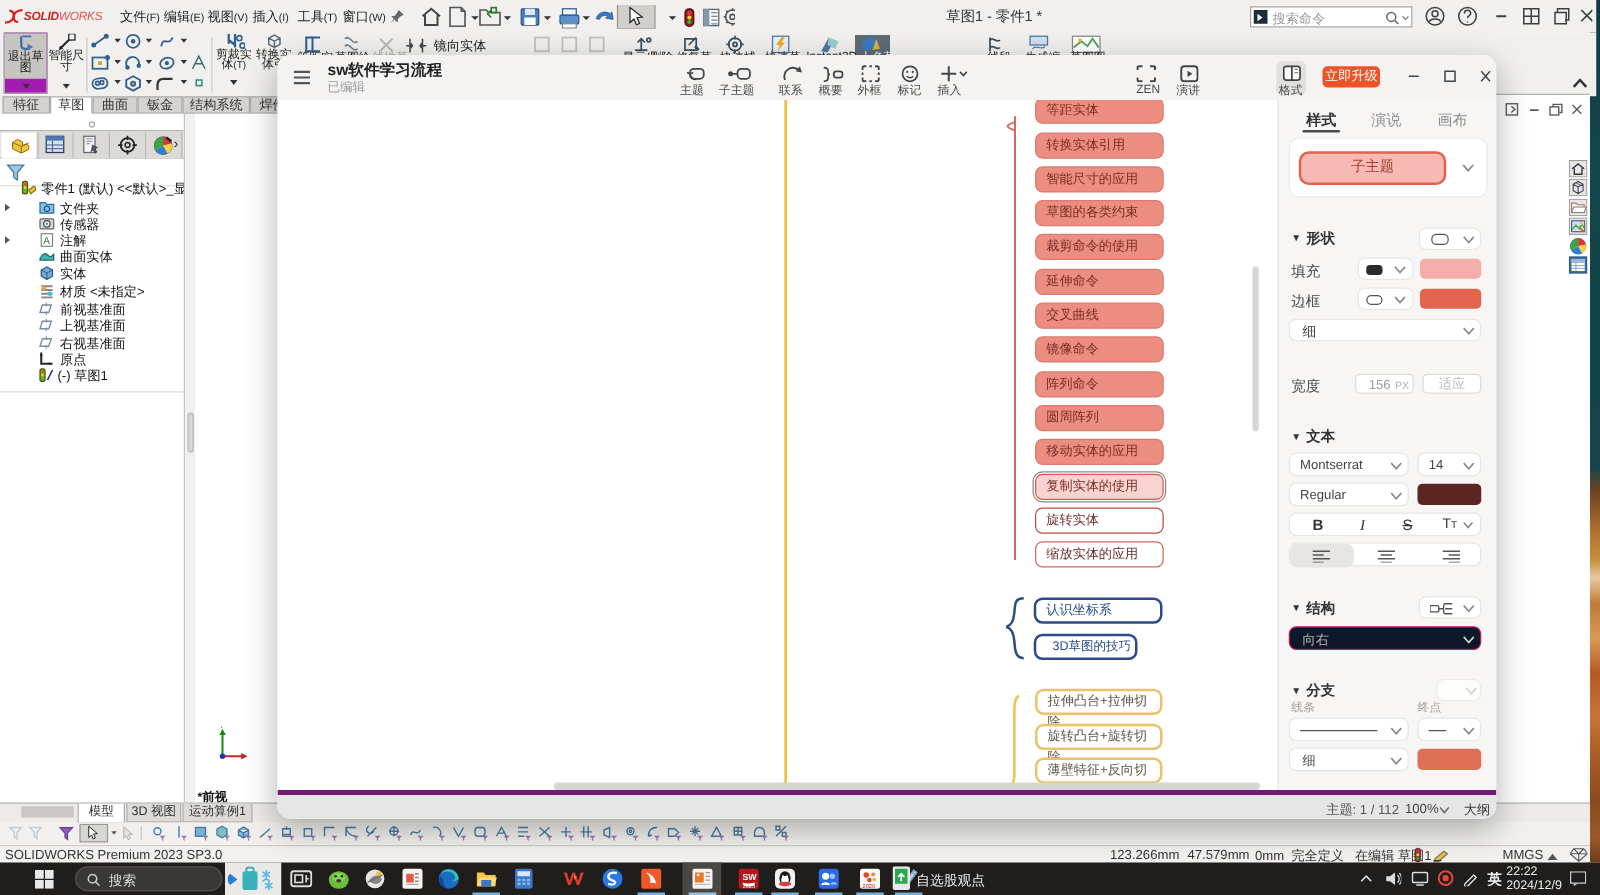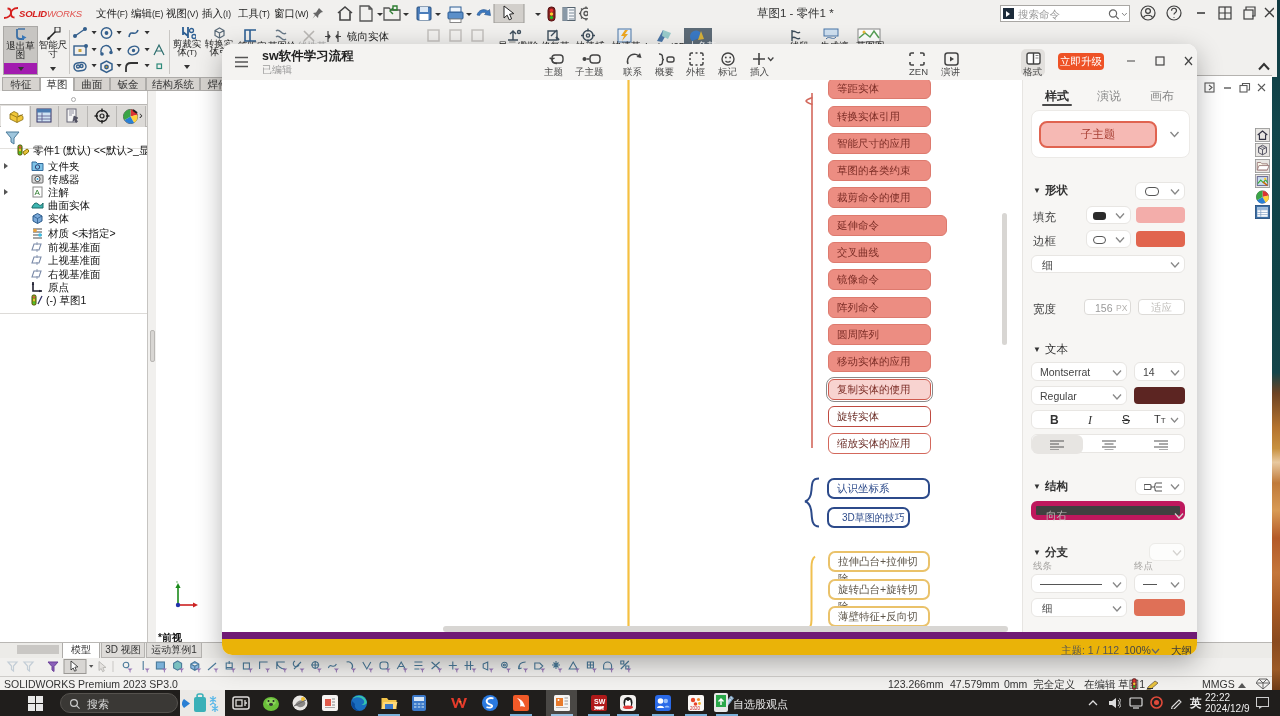--- a/index.html
+++ b/index.html
@@ -870,21 +870,21 @@
       <path d="M597 398.5 C590 398.5 590 403 589.5 410 C589 416.5 587 420.5 583 421.5 C587 422.5 589 426.5 589.5 433 C590 439.5 590 446.5 597 446.5" stroke="#2c4a8a" stroke-width="2" fill="none"></path>
       <path d="M593 476.5 Q589.5 479 589.5 487 L589.5 540 Q589.5 548 584 552" stroke="#f0c050" stroke-width="2" fill="none"></path>
     </svg>
 
 
     <div class="abs" style="left:606px;top:-2px;width:103px;height:21px;background:#ec8d82;border:1px solid #dd7a6e;border-radius:6px;color:#7c2d26;font-size:10.5px;line-height:19px;padding-left:8px">等距实体</div>
     <div class="abs" style="left:606px;top:25.5px;width:103px;height:21px;background:#ec8d82;border:1px solid #dd7a6e;border-radius:6px;color:#7c2d26;font-size:10.5px;line-height:19px;padding-left:8px">转换实体引用</div>
     <div class="abs" style="left:606px;top:52.8px;width:103px;height:21px;background:#ec8d82;border:1px solid #dd7a6e;border-radius:6px;color:#7c2d26;font-size:10.5px;line-height:19px;padding-left:8px">智能尺寸的应用</div>
     <div class="abs" style="left:606px;top:80.1px;width:103px;height:21px;background:#ec8d82;border:1px solid #dd7a6e;border-radius:6px;color:#7c2d26;font-size:10.5px;line-height:19px;padding-left:8px">草图的各类约束</div>
     <div class="abs" style="left:606px;top:107.4px;width:103px;height:21px;background:#ec8d82;border:1px solid #dd7a6e;border-radius:6px;color:#7c2d26;font-size:10.5px;line-height:19px;padding-left:8px">裁剪命令的使用</div>
-    <div class="abs" style="left:606px;top:134.7px;width:119px;height:21px;background:#ec8d82;border:1px solid #dd7a6e;border-radius:6px;color:#7c2d26;font-size:10.5px;line-height:19px;padding-left:8px">延伸命令</div>
+    <div class="abs" style="left:606px;top:134.7px;width:103px;height:21px;background:#ec8d82;border:1px solid #dd7a6e;border-radius:6px;color:#7c2d26;font-size:10.5px;line-height:19px;padding-left:8px">延伸命令</div>
     <div class="abs" style="left:606px;top:162px;width:103px;height:21px;background:#ec8d82;border:1px solid #dd7a6e;border-radius:6px;color:#7c2d26;font-size:10.5px;line-height:19px;padding-left:8px">交叉曲线</div>
     <div class="abs" style="left:606px;top:189.3px;width:103px;height:21px;background:#ec8d82;border:1px solid #dd7a6e;border-radius:6px;color:#7c2d26;font-size:10.5px;line-height:19px;padding-left:8px">镜像命令</div>
     <div class="abs" style="left:606px;top:216.6px;width:103px;height:21px;background:#ec8d82;border:1px solid #dd7a6e;border-radius:6px;color:#7c2d26;font-size:10.5px;line-height:19px;padding-left:8px">阵列命令</div>
     <div class="abs" style="left:606px;top:243.9px;width:103px;height:21px;background:#ec8d82;border:1px solid #dd7a6e;border-radius:6px;color:#7c2d26;font-size:10.5px;line-height:19px;padding-left:8px">圆周阵列</div>
     <div class="abs" style="left:606px;top:271.2px;width:103px;height:21px;background:#ec8d82;border:1px solid #dd7a6e;border-radius:6px;color:#7c2d26;font-size:10.5px;line-height:19px;padding-left:8px">移动实体的应用</div>
     <div class="abs" style="left:606px;top:298.5px;width:103px;height:21px;background:#f8d3d0;border:1.5px solid #cf5a4e;outline:1.5px solid #8a8a8a;outline-offset:1.5px;border-radius:6px;color:#7c2d26;font-size:10.5px;line-height:18px;padding-left:8px">复制实体的使用</div>
     <div class="abs" style="left:606px;top:325.8px;width:103px;height:21px;background:#fff;border:1.5px solid #bf4a40;border-radius:6px;color:#6b2d26;font-size:10.5px;line-height:18px;padding-left:8px">旋转实体</div>
     <div class="abs" style="left:606px;top:353.1px;width:103px;height:21px;background:#fff;border:1.5px solid #d3685c;border-radius:6px;color:#6b2d26;font-size:10.5px;line-height:18px;padding-left:8px">缩放实体的应用</div>
 
     <div class="abs" style="left:605px;top:397.5px;width:103px;height:21px;background:#fff;border:2px solid #2c4a8a;border-radius:7px;color:#2c4a8a;font-size:10.5px;line-height:17px;padding-left:8px">认识坐标系</div>
@@ -942,21 +942,21 @@
     </div>
 
     <div class="abs" style="left:10px;top:222px;font-size:11.5px;color:#444">宽度</div>
     <div class="abs" style="left:61px;top:219px;width:47px;height:16px;background:#fff;border:1px solid #dddbd8;border-radius:4px">
       <div class="abs" style="left:10px;top:1.5px;font-size:10.5px;color:#999">156</div>
       <div class="abs" style="left:31px;top:3px;font-size:8.5px;color:#b5b3b0">PX</div>
     </div>
     <div class="abs" style="left:115px;top:219px;width:47px;height:16px;background:#fff;border:1px solid #dddbd8;border-radius:4px;text-align:center;font-size:10.5px;color:#c0beba;line-height:15px">适应</div>
 
     <div class="abs" style="left:10px;top:265px;font-size:8px;color:#333">▼</div>
-    <div class="abs" style="left:22px;top:262px;font-size:11.5px;font-weight:normal;color:#333">文本</div>
+    <div class="abs" style="left:22px;top:262px;font-size:11.5px;font-weight:bold;color:#333">文本</div>
     <div class="abs" style="left:8px;top:282px;width:96px;height:19px;background:#fff;border:1px solid #e8e6e3;border-radius:6px">
       <div class="abs" style="left:8px;top:3px;font-size:10.5px;color:#444">Montserrat</div>
       <svg class="abs" style="left:80px;top:6px" width="10" height="8" viewBox="0 0 10 8">
           <path d="M1 1.5 L5 6 L9 1.5" fill="none" stroke="#888" stroke-width="1.3"></path>
         </svg>
     </div>
     <div class="abs" style="left:111px;top:282px;width:51px;height:19px;background:#fff;border:1px solid #e8e6e3;border-radius:6px">
       <div class="abs" style="left:8px;top:3px;font-size:10.5px;color:#444">14</div>
       <svg class="abs" style="left:35px;top:6px" width="10" height="8" viewBox="0 0 10 8">
           <path d="M1 1.5 L5 6 L9 1.5" fill="none" stroke="#888" stroke-width="1.3"></path>
@@ -997,21 +997,21 @@
     <div class="abs" style="left:22px;top:399px;font-size:11.5px;font-weight:bold;color:#333">结构</div>
     <div class="abs" style="left:112px;top:397px;width:50px;height:18px;background:#fff;border:1px solid #e8e6e3;border-radius:6px">
       <svg class="abs" style="left:8px;top:4px" width="18" height="10" viewBox="0 0 18 10">
           <rect x="0" y="2.5" width="7" height="5" rx="1" fill="none" stroke="#555" stroke-width="1.1"></rect>
           <path d="M7 5 h3 M12 1 h6 M12 5 h6 M12 9 h6 M10 5 c2 0 0 -4 2 -4 M10 5 c2 0 0 4 2 4" fill="none" stroke="#555" stroke-width="1.1"></path>
         </svg>
       <svg class="abs" style="left:34px;top:5px" width="10" height="8" viewBox="0 0 10 8">
           <path d="M1 1.5 L5 6 L9 1.5" fill="none" stroke="#888" stroke-width="1.3"></path>
         </svg>
     </div>
-    <div class="abs" style="left:8px;top:421px;width:154px;height:19px;background:#404040;border:5px solid #be185d;border-radius:6px">
+    <div class="abs" style="left:8px;top:421px;width:154px;height:19px;background:#0f172a;border:1px solid #be185d;border-radius:6px">
       <div class="abs" style="left:10px;top:3px;font-size:10.5px;color:#b8b6b3">向右</div>
       <svg class="abs" style="left:138px;top:6px" width="10" height="8" viewBox="0 0 10 8">
           <path d="M1 1.5 L5 6 L9 1.5" fill="none" stroke="#d5d3d0" stroke-width="1.3"></path>
         </svg>
     </div>
 
     <div class="abs" style="left:10px;top:468px;font-size:8px;color:#333">▼</div>
     <div class="abs" style="left:22px;top:465px;font-size:11.5px;font-weight:bold;color:#333">分支</div>
     <div class="abs" style="left:126px;top:463px;width:36px;height:18px;background:#fdfdfc;border:1px solid #ecebe8;border-radius:6px">
       <svg class="abs" style="left:22px;top:5px" width="10" height="8" viewBox="0 0 10 8">
@@ -1033,21 +1033,21 @@
         </svg>
     </div>
     <div class="abs" style="left:8px;top:518px;width:96px;height:19px;background:#fff;border:1px solid #e8e6e3;border-radius:6px">
       <div class="abs" style="left:10px;top:3px;font-size:10.5px;color:#444">细</div>
       <svg class="abs" style="left:80px;top:6px" width="10" height="8" viewBox="0 0 10 8">
           <path d="M1 1.5 L5 6 L9 1.5" fill="none" stroke="#888" stroke-width="1.3"></path>
         </svg>
     </div>
     <div class="abs" style="left:111px;top:519px;width:51px;height:17px;background:#df7057;border-radius:4px"></div>
   </div>
-  <div class="abs" id="xstatus" style="left:0;top:588px;width:975px;height:23px;background:#eab308;border-top:7px solid #701a75;font-size:10.5px;color:#555">
+  <div class="abs" id="xstatus" style="left:0;top:588px;width:975px;height:23px;background:#e5e5e5;border-top:4px solid #701a75;font-size:10.5px;color:#555">
     <div class="abs" style="left:839px;top:5px">主题: 1 / 112</div>
     <div class="abs" style="left:902px;top:5px;color:#444">100%</div>
     <svg class="abs" style="left:929px;top:9px" width="9" height="7" viewBox="0 0 9 7">
         <path d="M1 1 L4.5 5 L8 1" fill="none" stroke="#666" stroke-width="1.2"></path>
       </svg>
     <div class="abs" style="left:949px;top:5px;color:#3a3a3a">大纲</div>
   </div>
 </div>
 
 </body></html>

